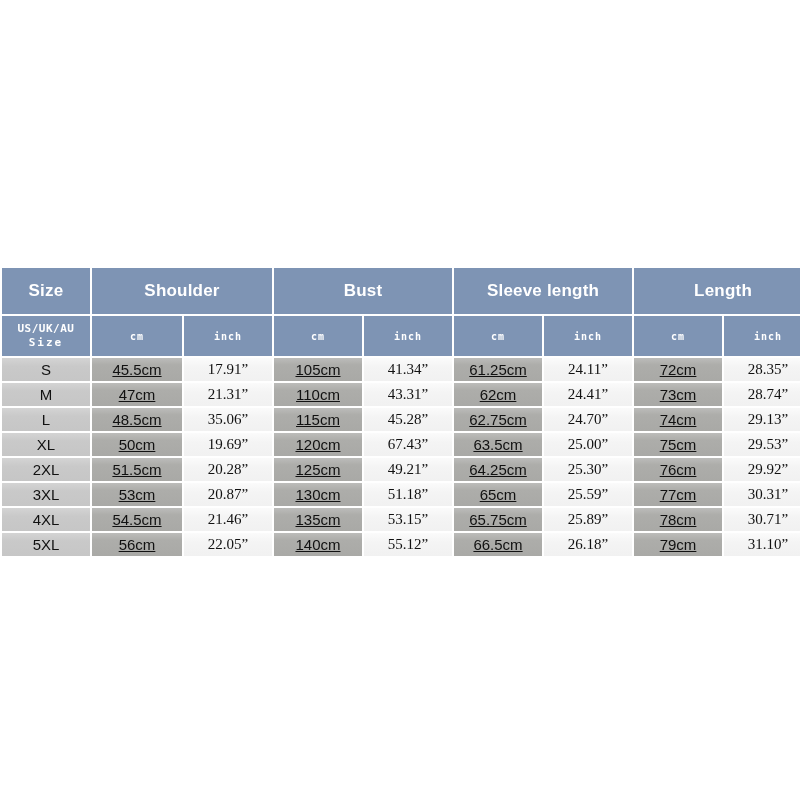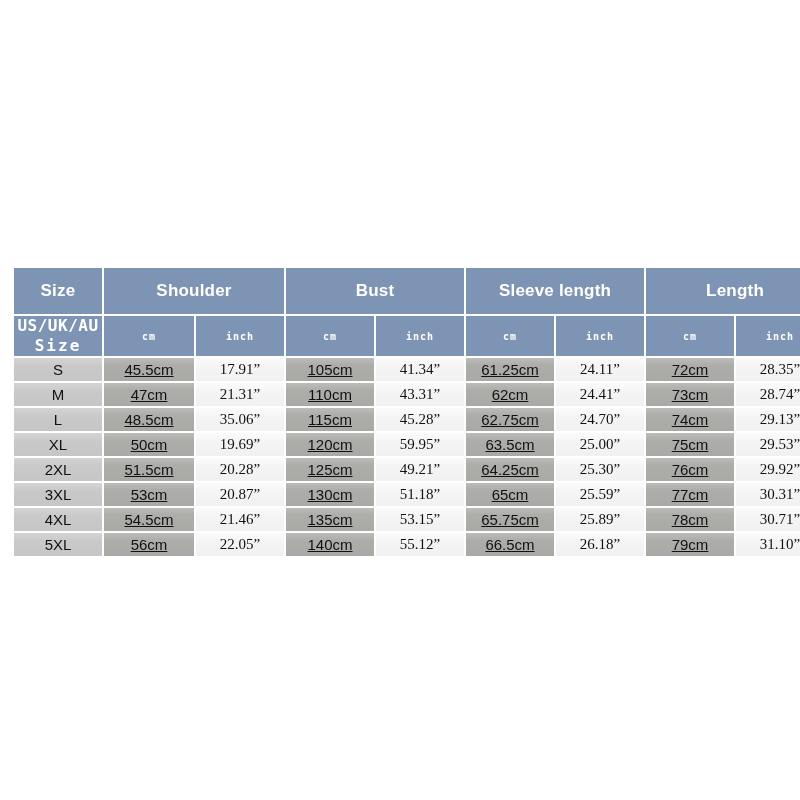--- a/index.html
+++ b/index.html
@@ -13,21 +13,20 @@
     font-family: "Liberation Sans", sans-serif;
     position: relative;
     overflow: hidden;
   }
 
   #size-chart-wrap {
     position: absolute;
     left: 0;
     top: 266px;
     width: 660px;
-    margin-left: 12px;
   }
 
   table.size-chart {
     width: 800px;
     border-collapse: separate;
     border-spacing: 2px 2px;
     table-layout: fixed;
   }
 
   
@@ -51,21 +50,21 @@
     height: 38px;
     text-align: center;
     vertical-align: middle;
     font-family: "DejaVu Sans Mono", monospace;
     letter-spacing: 1px;
     border: 0;
   }
   th.size-label-head {
     background: #7e94b4;
     color: #ffffff;
-    font-size: 16px;
+    font-size: 11px;
     font-weight: bold;
     height: 38px;
     text-align: center;
     vertical-align: middle;
     font-family: "DejaVu Sans Mono", monospace;
     line-height: 1.25;
     letter-spacing: 0.5px;
     border: 0;
     padding: 0 1px;
   }
@@ -167,21 +166,21 @@
           <td class="cm-cell">62.75cm</td>
           <td class="inch-cell">24.70”</td>
           <td class="cm-cell">74cm</td>
           <td class="inch-cell">29.13”</td>
         </tr>
         <tr>
           <td class="size-cell">XL</td>
           <td class="cm-cell">50cm</td>
           <td class="inch-cell">19.69”</td>
           <td class="cm-cell">120cm</td>
-          <td class="inch-cell">59.95”</td>
+          <td class="inch-cell">67.43”</td>
           <td class="cm-cell">63.5cm</td>
           <td class="inch-cell">25.00”</td>
           <td class="cm-cell">75cm</td>
           <td class="inch-cell">29.53”</td>
         </tr>
         <tr>
           <td class="size-cell">2XL</td>
           <td class="cm-cell">51.5cm</td>
           <td class="inch-cell">20.28”</td>
           <td class="cm-cell">125cm</td>

